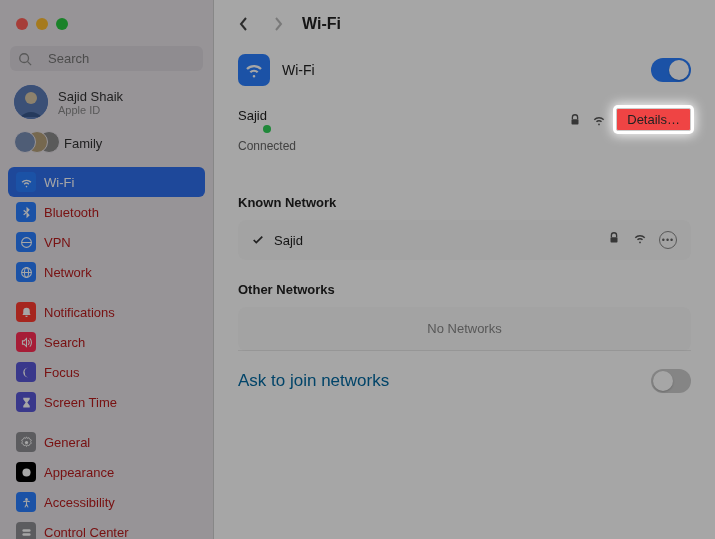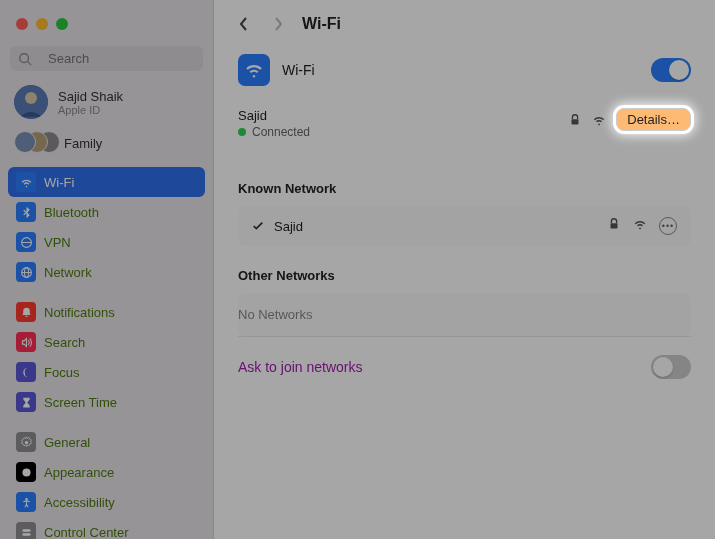--- a/index.html
+++ b/index.html
@@ -31,21 +31,21 @@
     .family-row { display: flex; align-items: center; gap: 10px; padding: 8px 14px 12px 14px; }
     .family-avatars { position: relative; width: 40px; height: 24px; }
     .fa { width: 22px; height: 22px; border-radius: 50%; position: absolute; border: 1.5px solid #e8e3e9; }
     .fa1 { background: #7a8fb5; left: 0; }
     .fa2 { background: #b5a07a; left: 12px; }
     .fa3 { background: #8a8a8a; left: 24px; }
     .family-label { font-size: 13px; color: #333; }
     
     .sidebar-list { display: flex; flex-direction: column; padding: 0 8px; }
     .sb-group { margin-bottom: 10px; }
-    .sb-item { display: flex; align-items: center; gap: 8px; padding: 5px 8px; border-radius: 6px; font-size: 13px; color: #4d7c0f; cursor: default; }
+    .sb-item { display: flex; align-items: center; gap: 8px; padding: 5px 8px; border-radius: 6px; font-size: 13px; color: #b91c1c; cursor: default; }
     .sb-item.selected { background: #2f6fed; color: #fff; }
     .sb-icon { width: 20px; height: 20px; border-radius: 4px; display: flex; align-items: center; justify-content: center; flex-shrink: 0; }
     .sb-icon svg { width: 13px; height: 13px; }
     .ic-blue { background: #2a7fff; }
     .ic-red { background: #ff3b30; }
     .ic-pink { background: #ff2d55; }
     .ic-purple { background: #5856d6; }
     .ic-gray { background: #8e8e93; }
     .ic-black { background: #000; }
     
@@ -65,45 +65,45 @@
     .wifi-title { font-size: 14px; color: #222; }
     
     .toggle { width: 40px; height: 24px; border-radius: 12px; background: #2a7fff; position: relative; }
     .toggle-knob { width: 20px; height: 20px; border-radius: 50%; background: #fff; position: absolute; top: 2px; right: 2px; box-shadow: 0 1px 2px rgba(0,0,0,0.2); }
     .toggle.off { background: #ccc; }
     .toggle.off .toggle-knob { left: 2px; right: auto; }
     
     .network-row { display: flex; align-items: flex-start; justify-content: space-between; padding: 6px 0 20px 0; border-bottom: none; }
     .network-info { display: flex; flex-direction: column; gap: 2px; }
     .network-name { font-size: 13px; color: #222; }
-    .status-line { display: flex; align-items: center; gap: 6px; }
+    .status-line { display: flex; align-items: center; gap: 6px; flex-direction: column; }
     .status-dot { width: 8px; height: 8px; border-radius: 50%; background: #30d158; }
     .status-text { font-size: 12px; color: #666; }
     .network-actions { display: flex; align-items: center; gap: 10px; }
     .small-icon { color: #555; display: flex; }
     .small-icon svg { width: 14px; height: 14px; }
-    .details-btn { background: #fdba74; border: 1px solid #ccc; border-radius: 8px; padding: 3px 10px; font-size: 13px; color: #222; box-shadow: 0 0 0 3px #fff, 0 0 12px 4px rgba(255,255,255,0.95); position: relative; z-index: 20; }
+    .details-btn { background: #ef4444; border: 1px solid #ccc; border-radius: 2px; padding: 3px 10px; font-size: 13px; color: #222; box-shadow: 0 0 0 3px #fff, 0 0 12px 4px rgba(255,255,255,0.95); position: relative; z-index: 20; }
     
     .section { margin-top: 10px; }
     .section-header { font-size: 13px; font-weight: 600; color: #222; padding: 12px 0 10px 0; }
     .section-box { background: rgba(0,0,0,0.02); border-radius: 8px; }
     .row { display: flex; align-items: center; justify-content: space-between; padding: 11px 14px; }
     .row-label { font-size: 13px; color: #222; display: flex; align-items: center; gap: 8px; }
     .row-indent { padding-left: 16px; }
     .row-icons { display: flex; align-items: center; gap: 12px; color: #555; }
     .row-icons svg { width: 14px; height: 14px; }
     .check { width: 14px; display: inline-flex; }
     .check svg { width: 12px; height: 12px; }
     
-    .no-networks { font-size: 13px; color: #888; padding: 14px 0; }
+    .no-networks { text-align: center; font-size: 13px; color: #888; padding: 14px 0; }
     .other-btn { display: block; margin: 10px 0 0 auto; background: #fff; border: 1px solid #ccc; border-radius: 6px; padding: 3px 10px; font-size: 13px; color: #222; }
     .divider { height: 1px; background: rgba(0,0,0,0.08); margin: 0; }
     
     .ask-row { display: flex; align-items: center; justify-content: space-between; padding: 18px 0 0 0; }
-    .ask-label { font-size: 14px; color: #a21caf; }
+    .ask-label { font-size: 17px; color: #0369a1; }
     
     .ellipsis-circle { width: 18px; height: 18px; border: 1px solid #888; border-radius: 50%; display: flex; align-items: center; justify-content: center; font-size: 9px; color: #666; letter-spacing: 1px; }
   </style>
 </head>
 <body>
 
 <div class="window">
 
   <div class="sidebar">
     <div class="traffic-lights">

